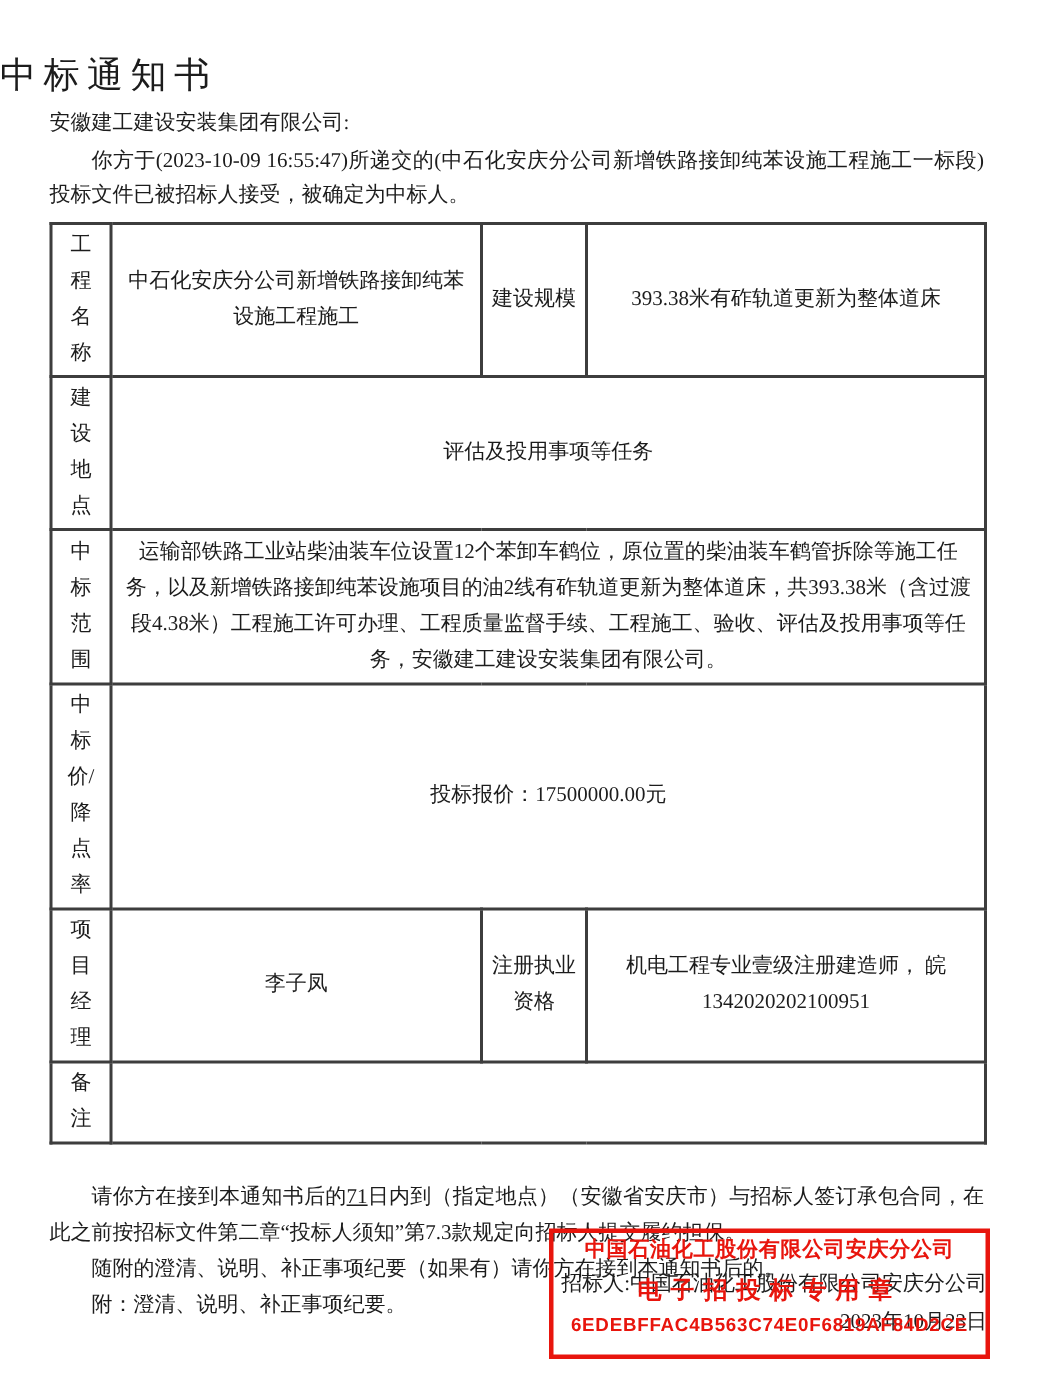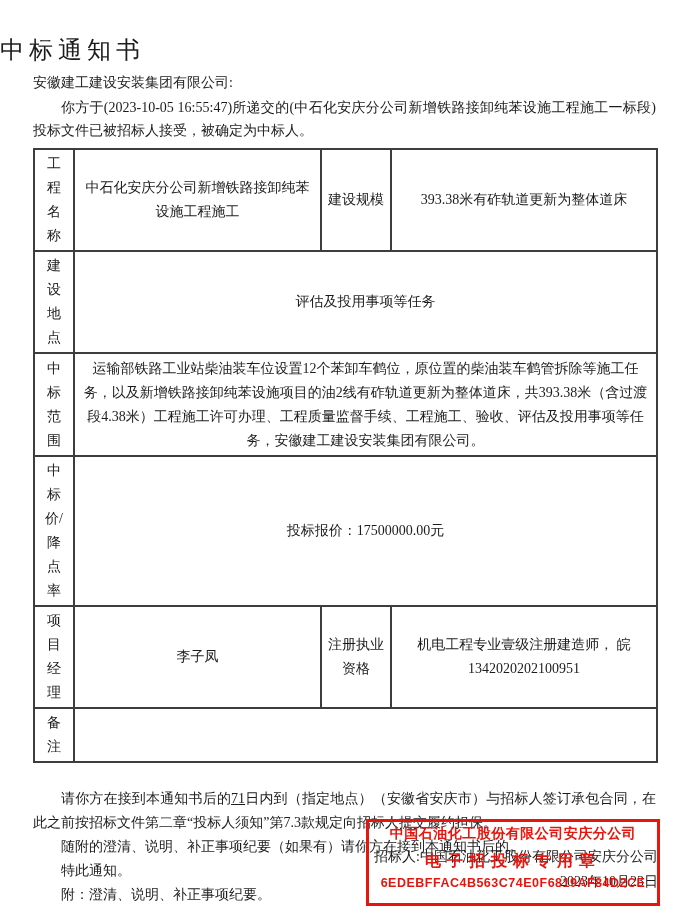--- a/index.html
+++ b/index.html
@@ -104,21 +104,21 @@
 </style>
 </head>
 <body>
 
 <div class="page">
 
   <div class="doc-title">中标通知书</div>
 
   <div class="content">
     <div class="salutation">安徽建工建设安装集团有限公司:</div>
-    <div class="intro-par">你方于(2023-10-05 16:55:47)所递交的(中石化安庆分公司新增铁路接卸纯苯设施工程施工一标段)投标文件已被招标人接受，被确定为中标人。</div>
+    <div class="intro-par">你方于(2023-10-09 16:55:47)所递交的(中石化安庆分公司新增铁路接卸纯苯设施工程施工一标段)投标文件已被招标人接受，被确定为中标人。</div>
   </div>
 
   <table class="award">
     <colgroup>
       <col style="width:40px">
         <col style="width:247px">
         <col style="width:70px">
         <col style="width:266px">
     </colgroup>
     <tbody>
@@ -167,21 +167,20 @@
       <td class="lbl">备
 注</td>
       <td colspan="3"></td>
     </tr>
   </tbody>
     </table>
 
   <div class="content closing">
     <p><span>请你方在接到本通知书后的</span><span class="days-underline">71</span><span>日内到（指定地点）（安徽省安庆市）与招标人签订承包合同，在此之前按招标文件第二章“投标人须知”第7.3款规定向招标人提交履约担保。</span></p>
     <p>随附的澄清、说明、补正事项纪要（如果有）请你方在接到本通知书后的。</p>
-    <p>特此通知。</p>
     <p>附：澄清、说明、补正事项纪要。</p>
   </div>
 
   <div class="sig-block">
     <div>招标人:中国石油化工股份有限公司安庆分公司</div>
     <div>2023年10月23日</div>
   </div>
 
   <div class="stamp">
     <div class="stamp-company">中国石油化工股份有限公司安庆分公司</div>

